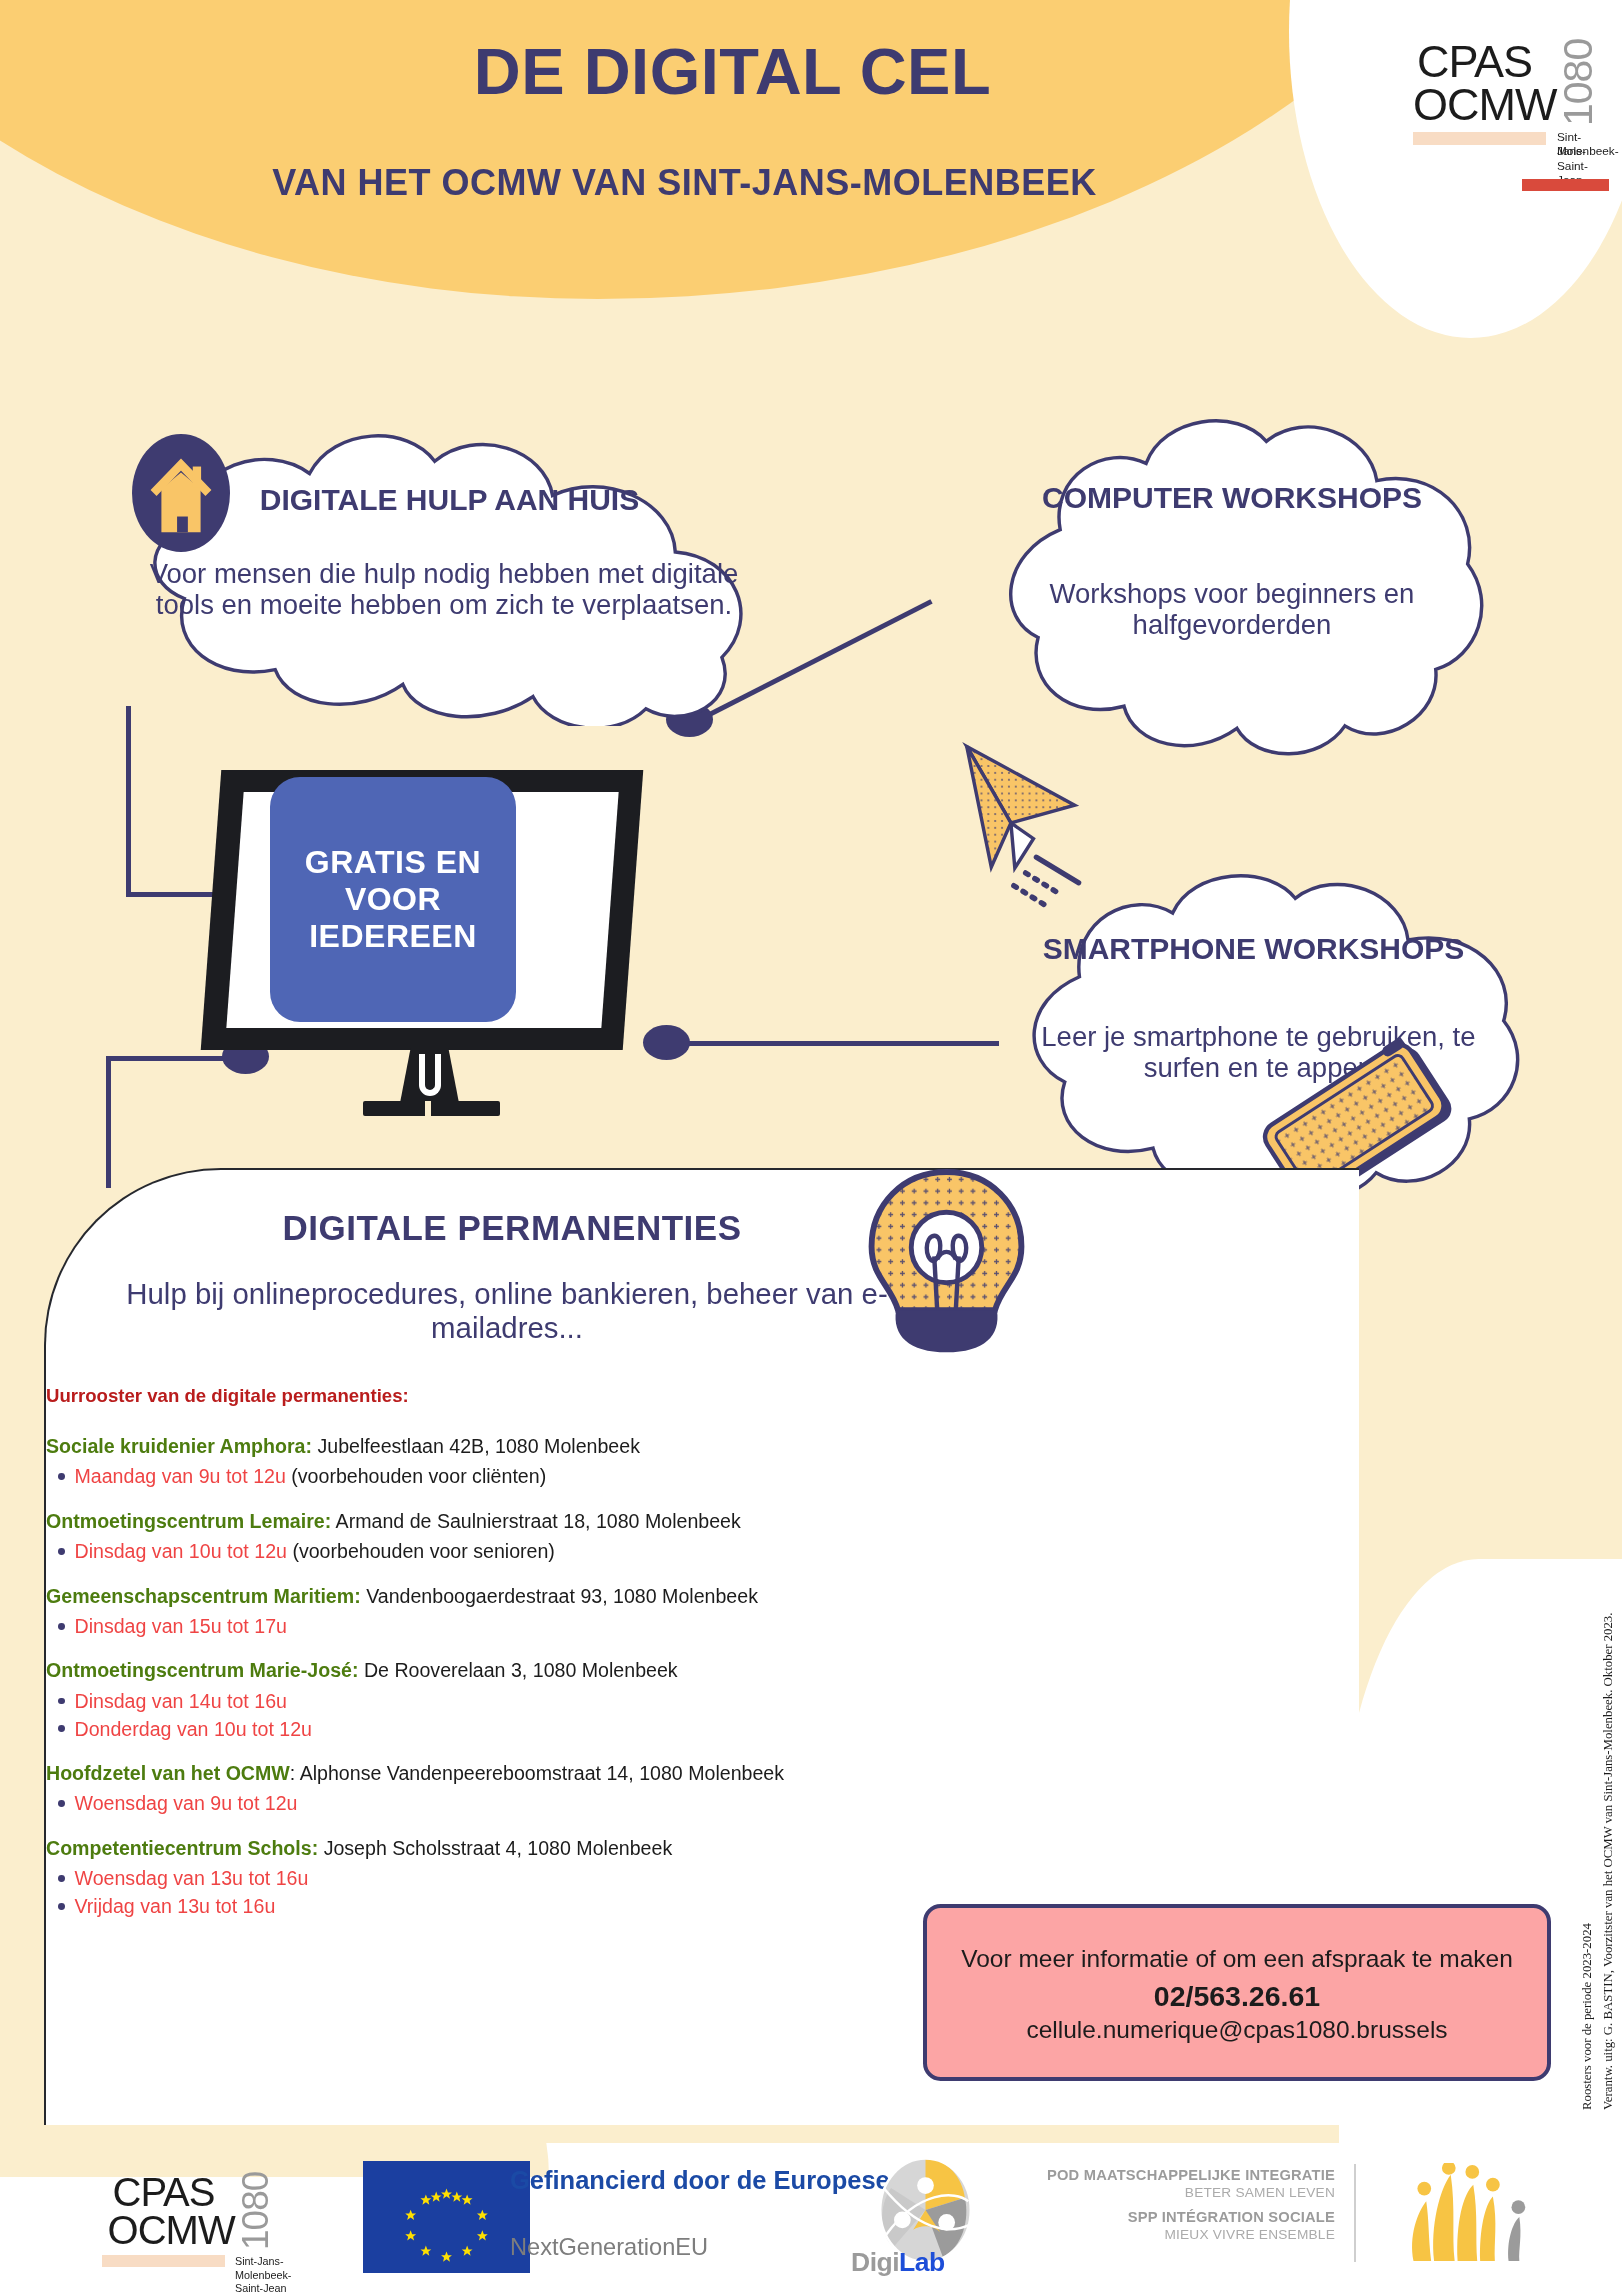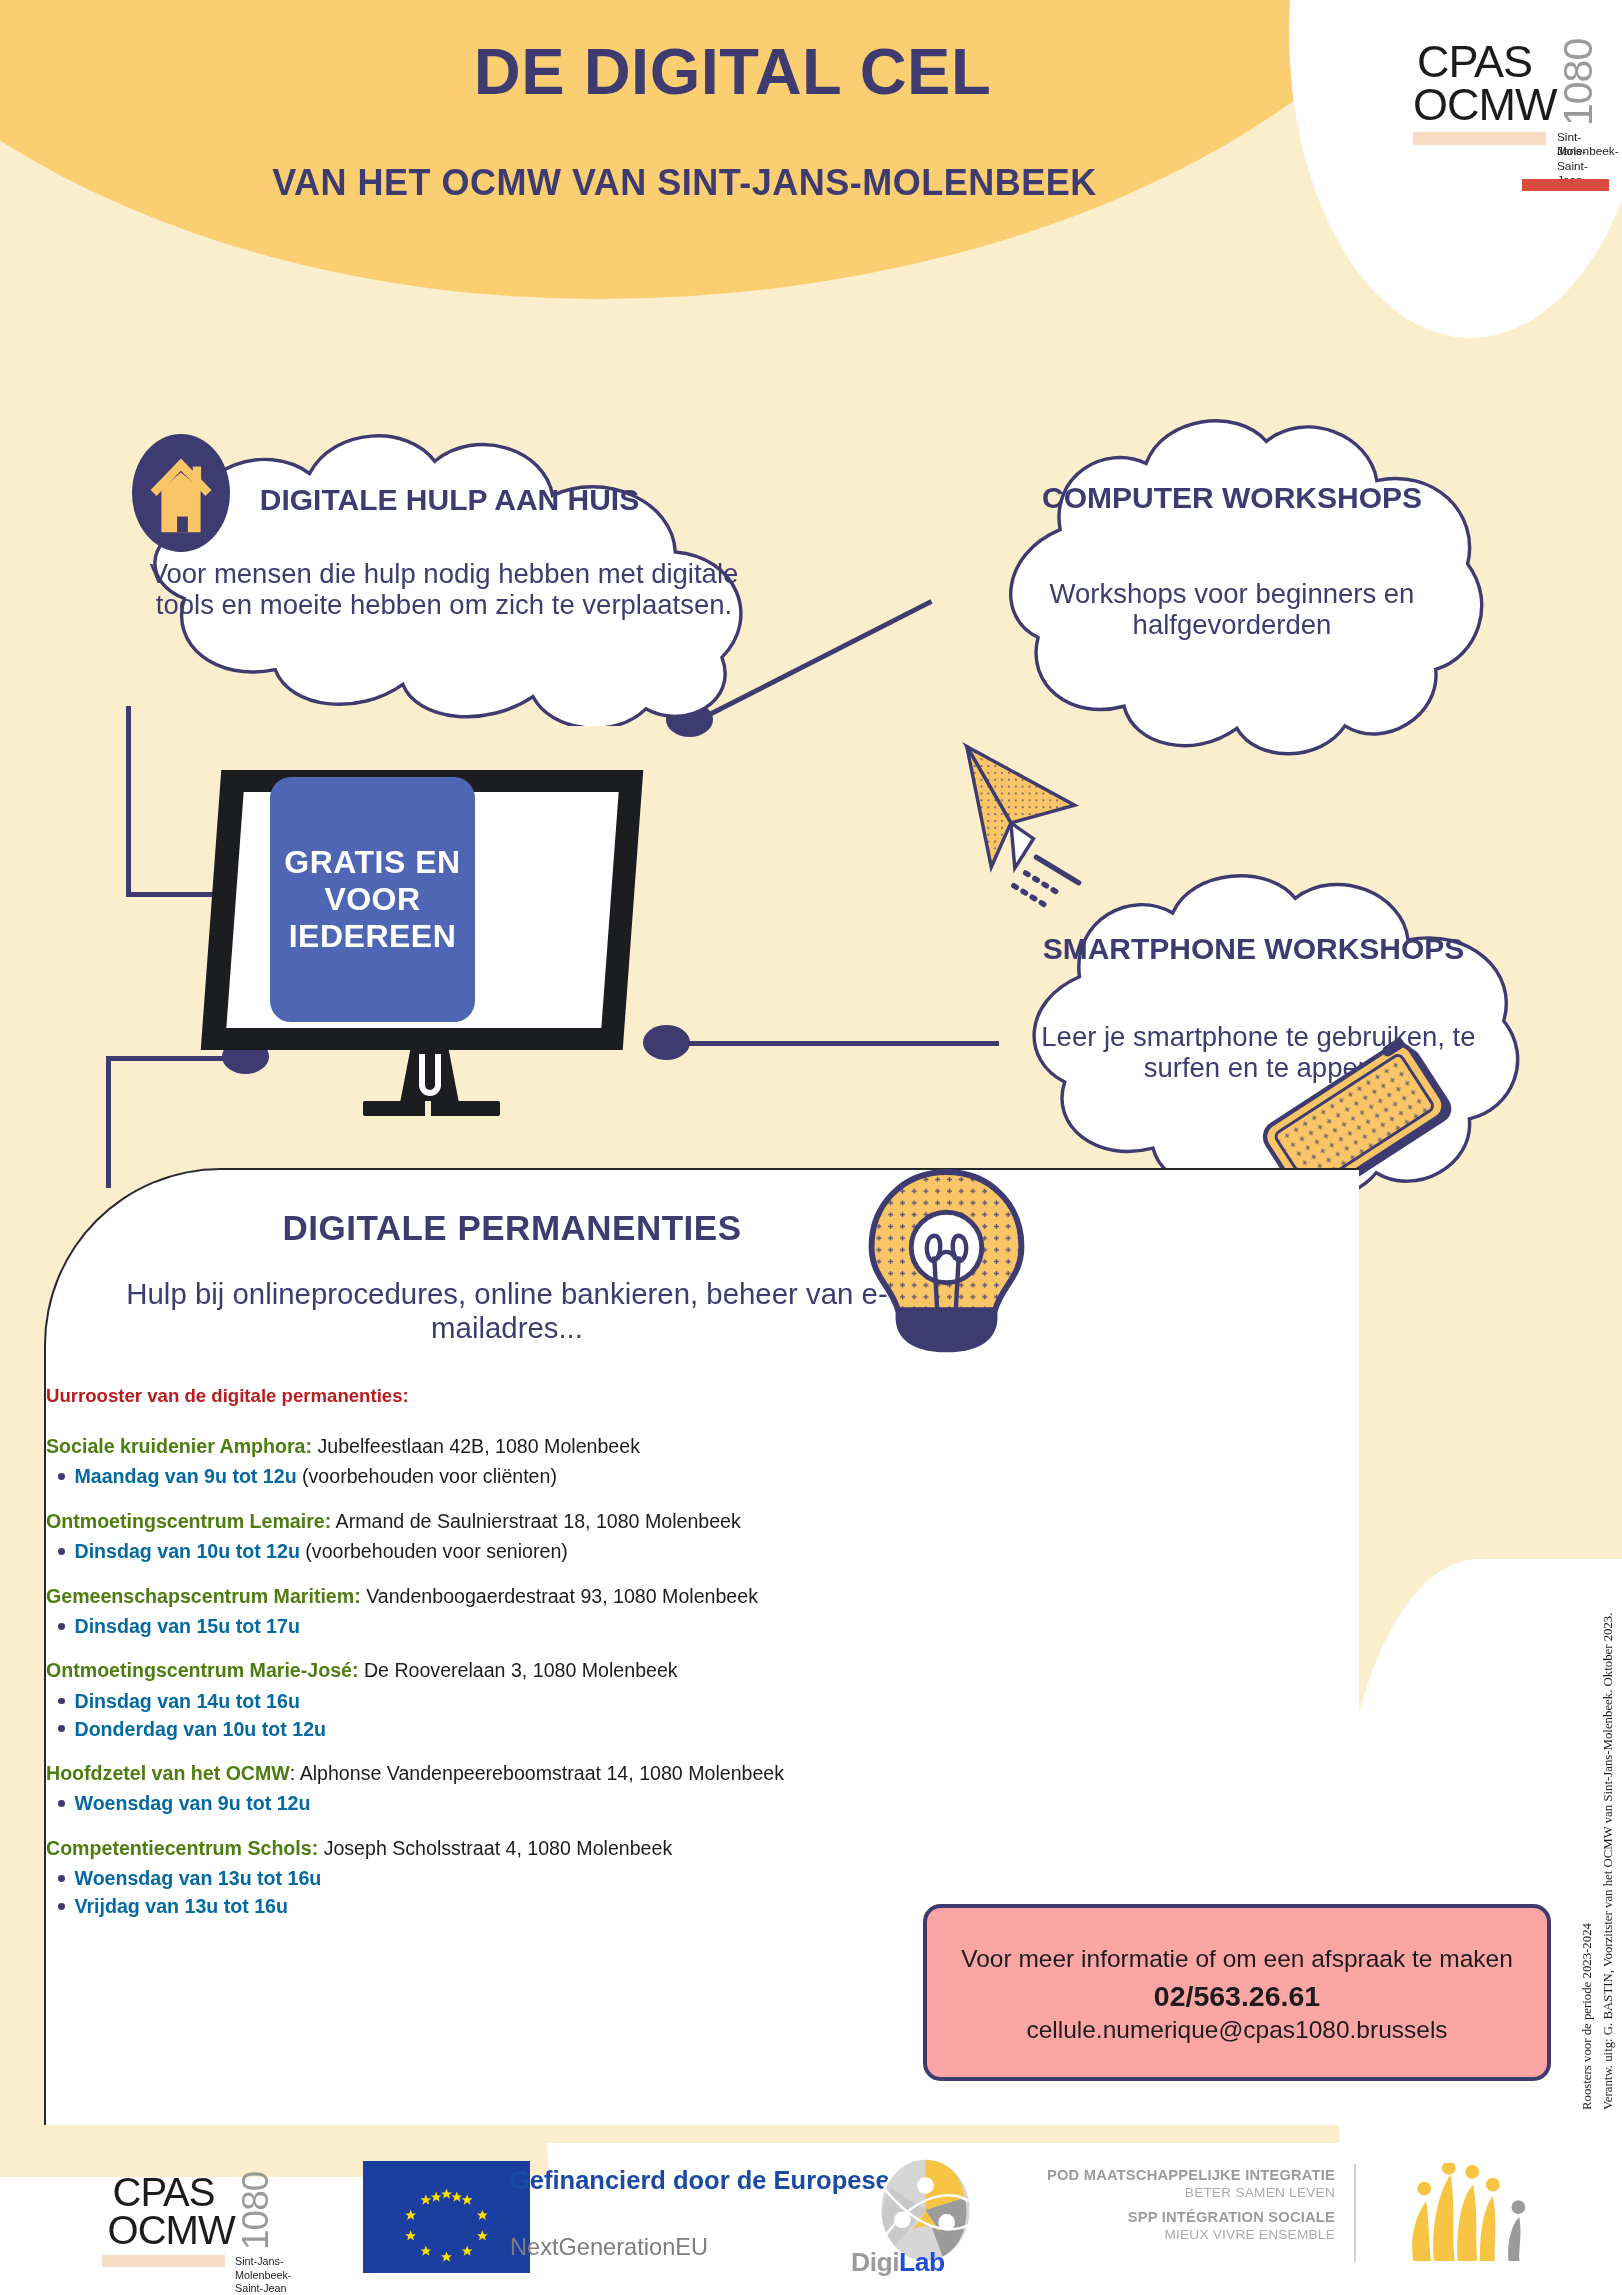--- a/index.html
+++ b/index.html
@@ -75,22 +75,22 @@
     position:absolute;left:23.6px;top:21.6px;width:375px;height:236px;background:#FFFFFF;
     transform:skewX(-4.2deg);
   }
   #monitor-neck{position:absolute;left:189px;top:278px;width:59px;height:55px;background:#1C1D21;
         clip-path:polygon(18% 0,82% 0,100% 100%,0 100%);}
   #monitor-neck-hole{position:absolute;left:208px;top:284px;width:21.6px;height:42px;
         border:6.4px solid #FFFFFF;border-top:none;border-radius:0 0 14.7px 14.7px;box-sizing:border-box;}
   #monitor-base{position:absolute;left:152px;top:331px;width:137px;height:14.7px;background:#1C1D21;border-radius:2px;}
   #monitor-base-notch{position:absolute;left:214px;top:331px;width:6.4px;height:14.7px;background:#FBEECD;}
   #monitor-blue{
-    position:absolute;left:59px;top:6.9px;width:205px;height:245px;
-    background:#4F66B5;border-radius:21px;
+    position:absolute;left:59px;top:6.9px;width:246px;height:245px;
+    background:#4F66B5;border-radius:30px;
     display:flex;align-items:center;justify-content:center;
   }
   #monitor-blue-label{
     color:#FFFFFF;font-weight:bold;font-size:32px;line-height:1.16;text-align:center;letter-spacing:0.5px;
   }
 
   
   #perm-panel{
     left:44px;top:1168px;width:1315px;height:957px;
     background:#FFFFFF;border-radius:177px 0 0 0;
@@ -103,21 +103,21 @@
       color:#3E3B70;font-weight:normal;font-size:29.4px;line-height:1.16;}
   #perm-hours-label{position:absolute;left:0px;top:215px;color:#b91c1c;font-weight:bold;font-size:18.6px;}
   #perm-list{position:absolute;left:0px;top:265px;width:1080px;}
   .loc{margin-bottom:18.6px;}
   .loc-head{font-size:19.6px;line-height:1.2;color:#1C1C1C;font-weight:normal;}
   .loc-head b{color:#4d7c0f;font-weight:bold;}
   .loc ul{margin:4.9px 0 0 0;padding-left:28.5px;list-style:none;}
   .loc li{position:relative;font-size:19.6px;line-height:1.42;color:#1C1C1C;}
   .loc li:before{content:"";position:absolute;left:-16.7px;top:9.8px;width:6.9px;height:6.9px;
       background:#3E3B70;border-radius:50%;}
-  .loc li b{font-weight:bold;color:#0369a1;}
+  .loc li b{font-weight:normal;color:#ef4444;}
   .loc li span{font-weight:normal;}
 
   
   #contact-box{
     left:923px;top:1904px;width:628px;height:177px;
     background:#fca5a5;border:4.4px solid #3E3B70;border-radius:17.7px;
     box-sizing:border-box;display:flex;flex-direction:column;
     align-items:center;justify-content:center;color:#1C1C1C;
   }
   #contact-line1{font-size:24.5px;line-height:1.5;text-align:center;}

